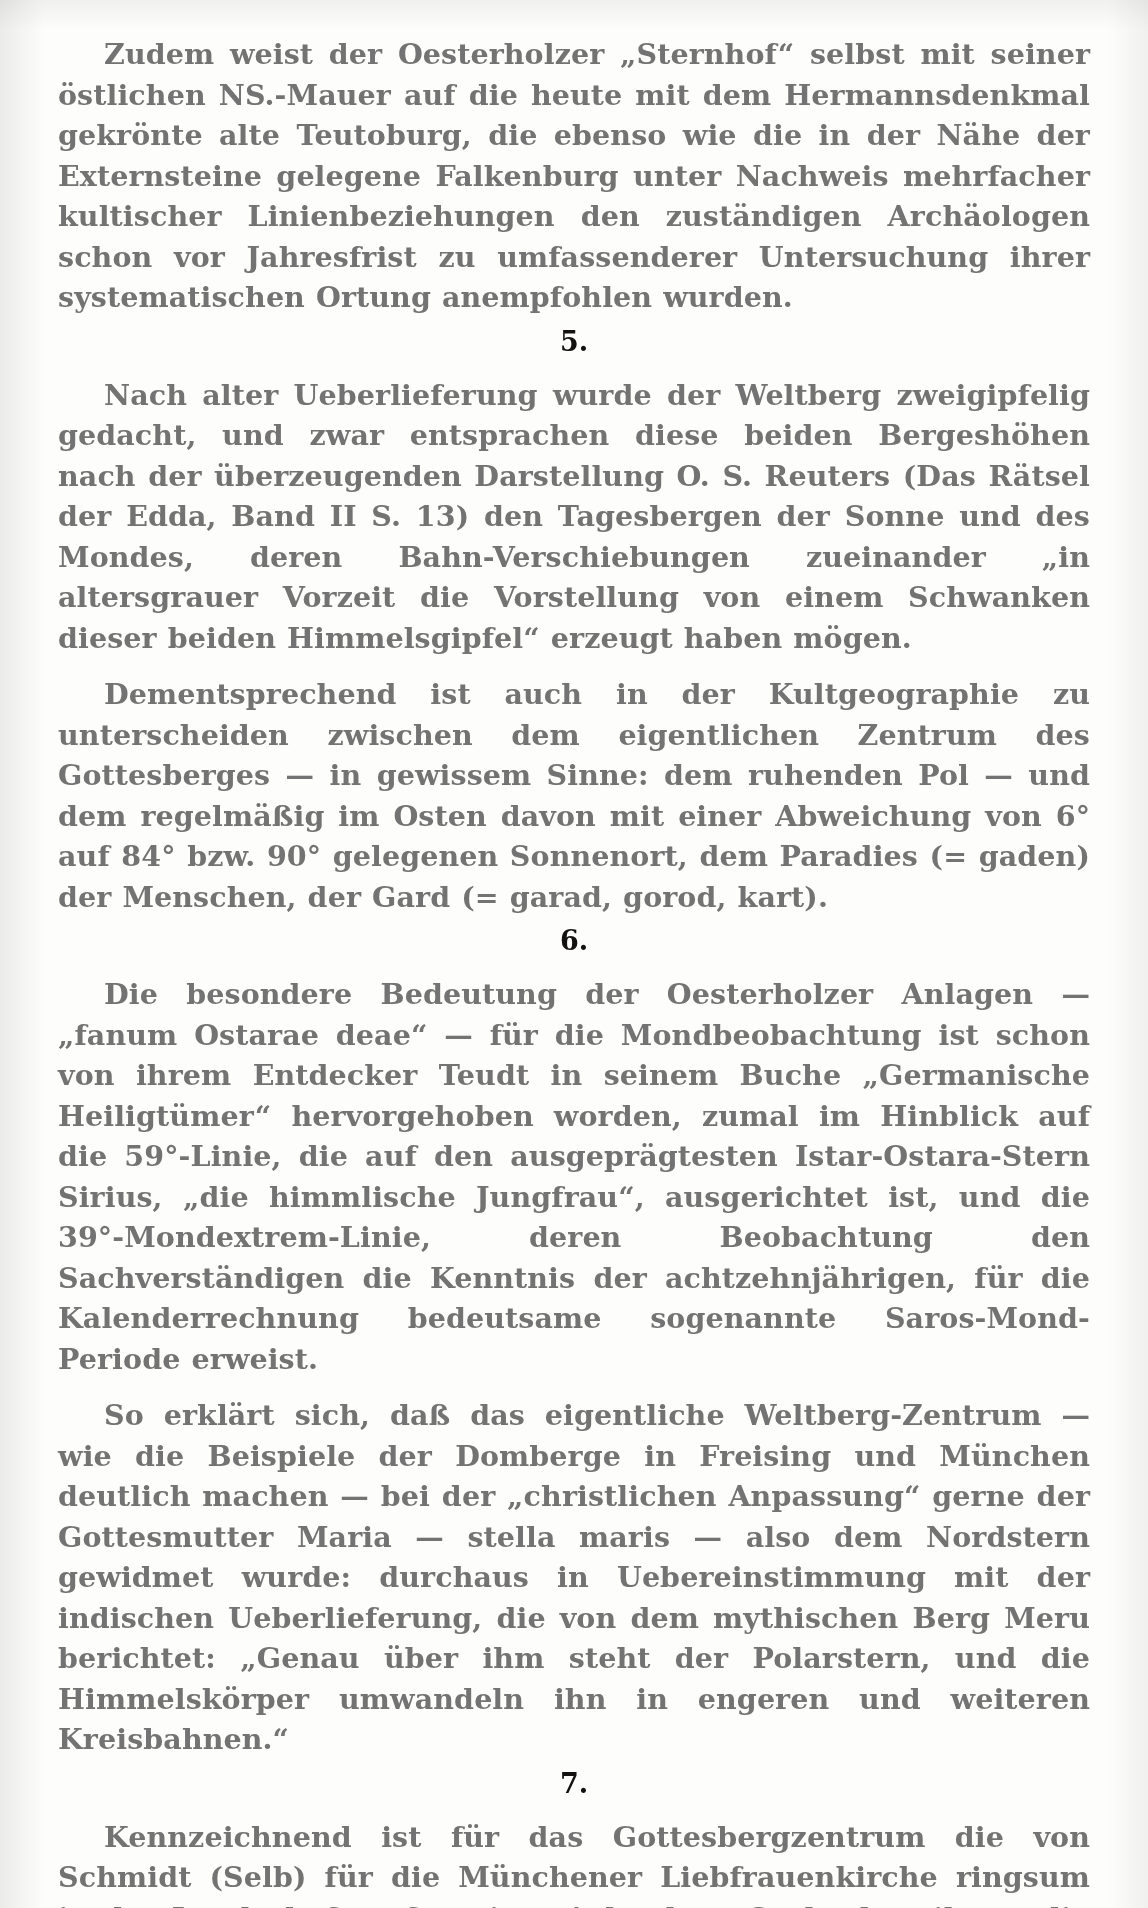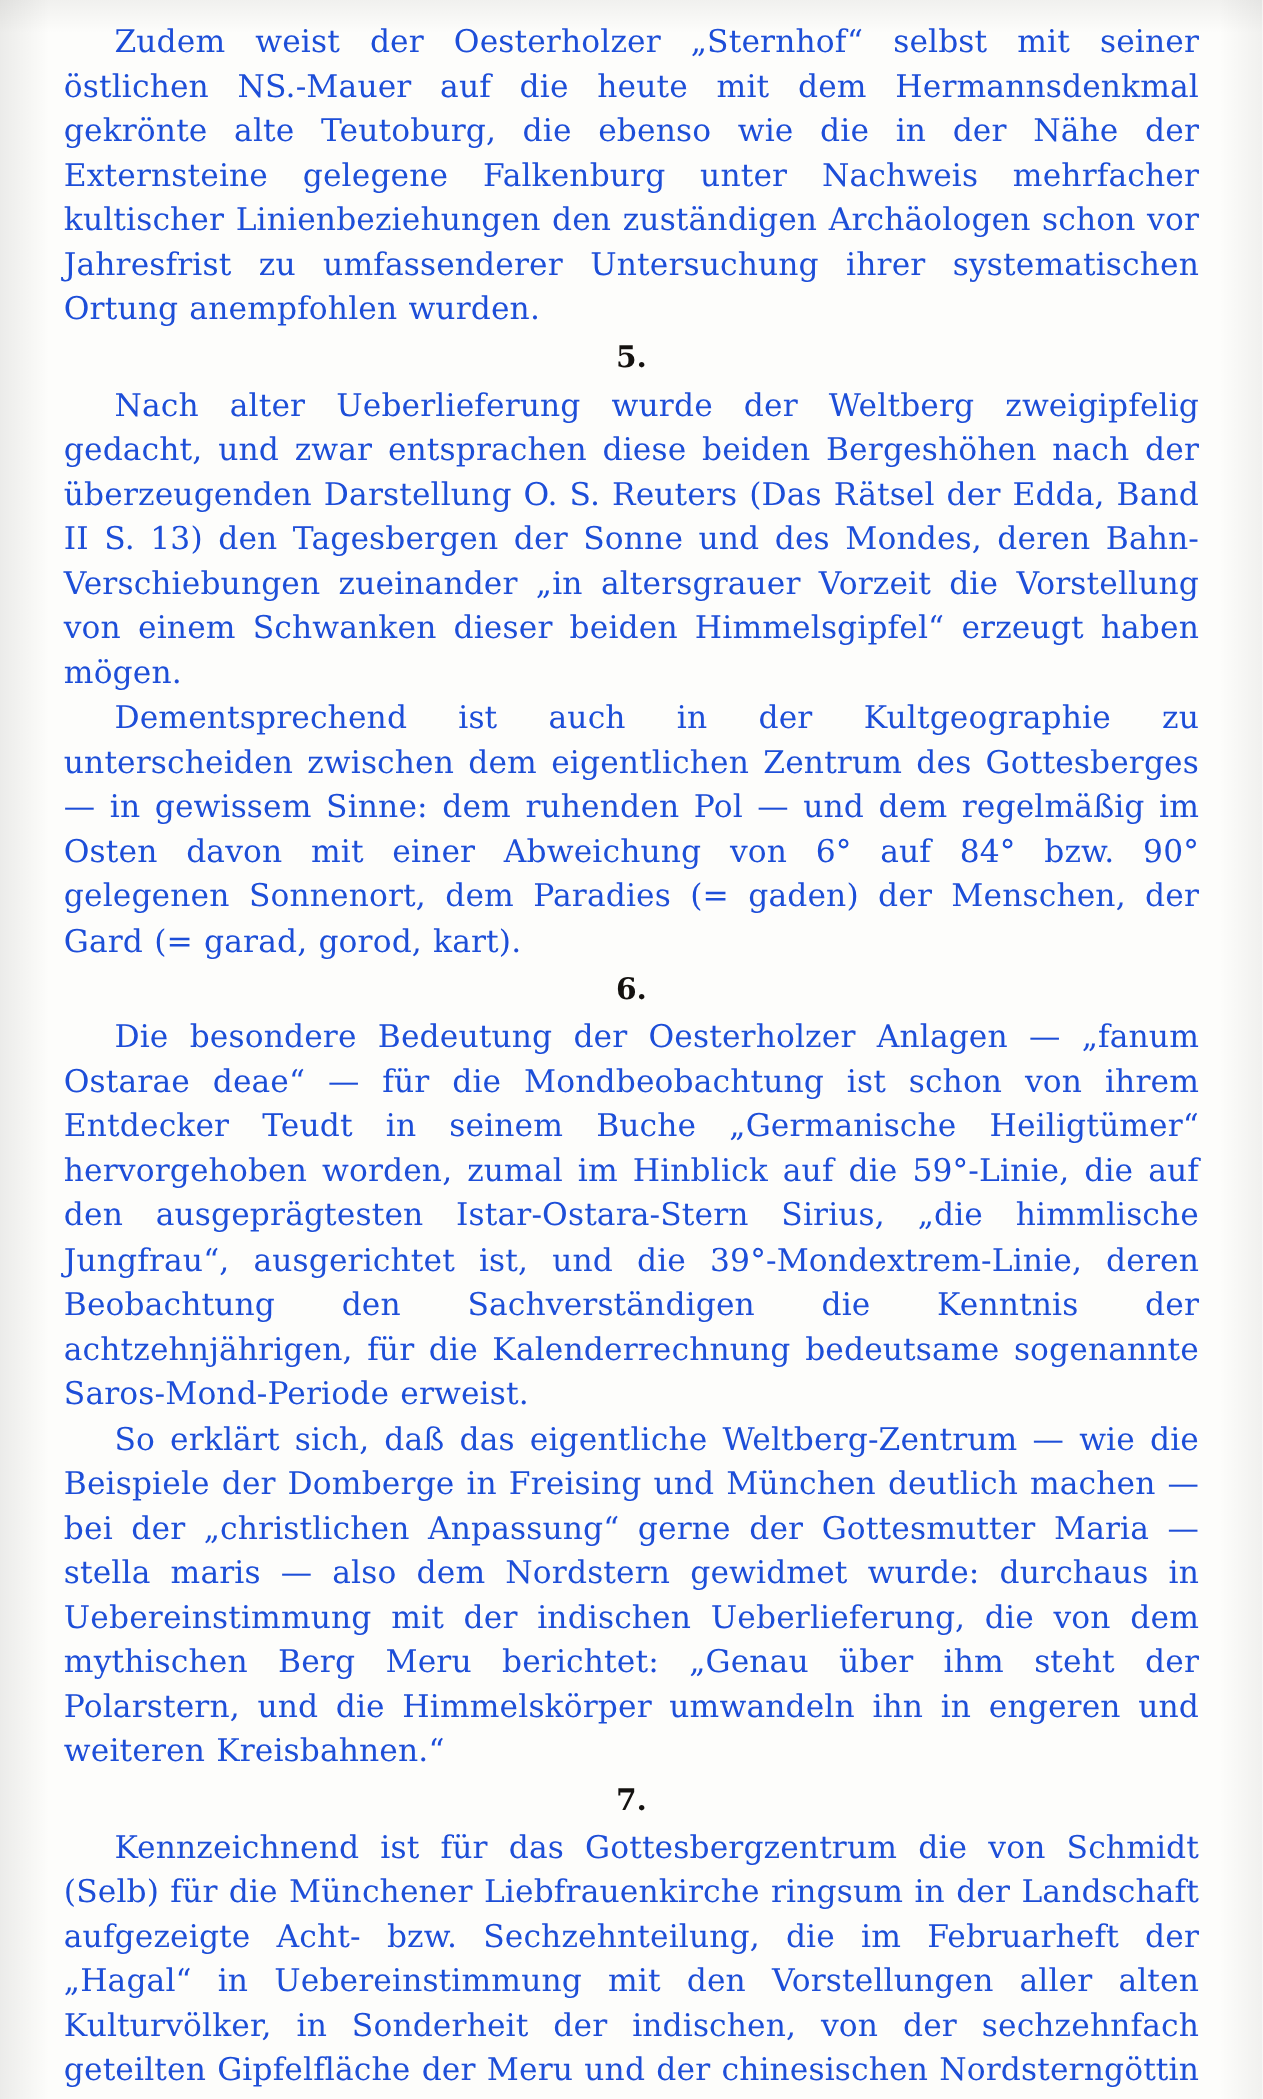--- a/index.html
+++ b/index.html
@@ -33,30 +33,30 @@
       linear-gradient(to bottom, rgba(0,0,0,0.05) 0px, rgba(0,0,0,0.0) 30px);
   }
   .body-col {
     position: relative;
     margin: 0 auto;
     padding: 18px 58px 8px 58px;
     box-sizing: border-box;
     width: 1148px;
   }
   p.para {
-    margin: 0 0 1px 0;
+    margin: 16px 0 1px 0;
     font-size: 28.5px;
     line-height: 40.5px;
-    color: #1d4ed8;
+    color: #737373;
     text-align: justify;
     text-justify: inter-word;
     letter-spacing: 0.1px;
     word-spacing: 1px;
     font-family: "DejaVu Serif", serif;
-    font-weight: 400;
+    font-weight: 700;
   }
   p.para.indent {
     text-indent: 46px;
   }
   .secnum {
     margin: 7px 0 6px 0;
     text-align: center;
     font-size: 27px;
     line-height: 34px;
     color: #141210;

